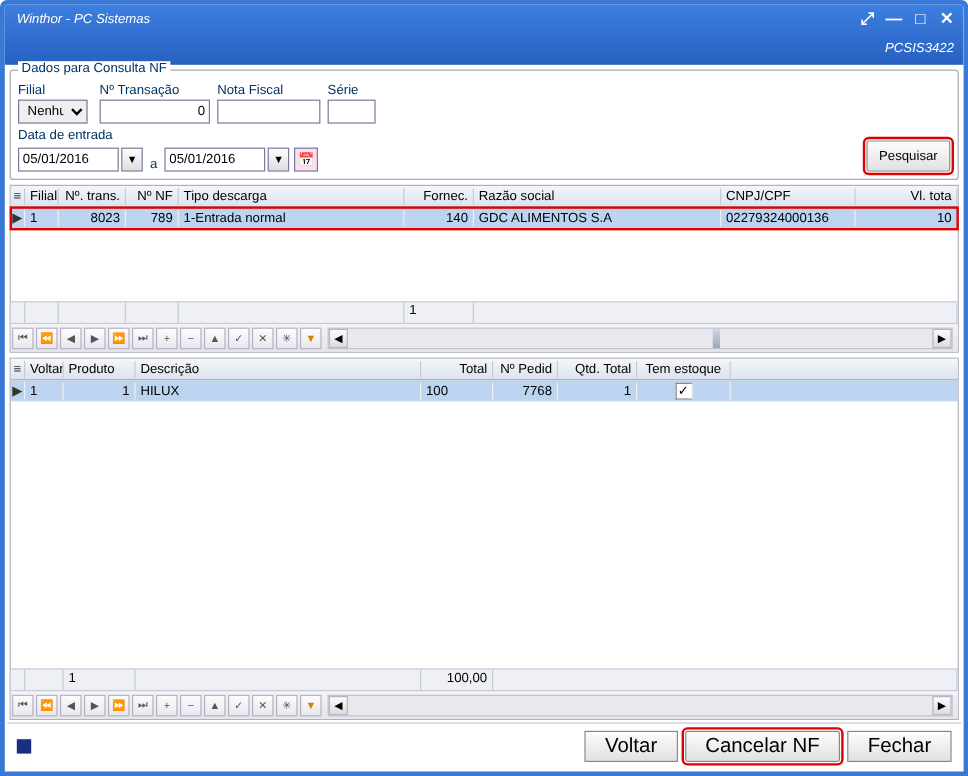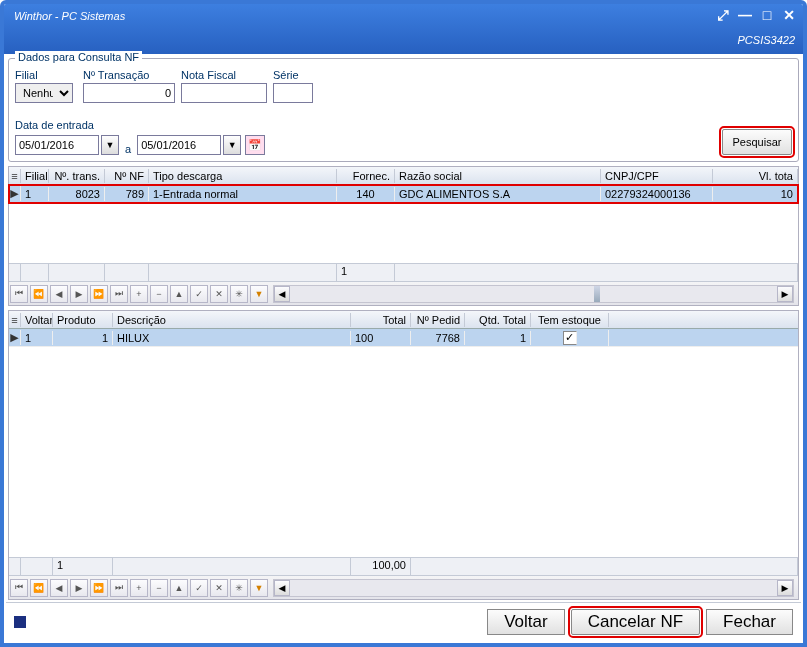--- a/index.html
+++ b/index.html
@@ -98,21 +98,21 @@
         </div>
         <div class="field">
           <label>Nota Fiscal</label>
           <input class="nf" value="" style="">
         </div>
         <div class="field">
           <label>Série</label>
           <input class="serie" value="" style="">
         </div>
       </div>
-      <div style="display:flex;align-items:flex-end;justify-content:space-between;margin-top:16px">
+      <div style="display:flex;align-items:flex-end;justify-content:space-between;margin-top:4px">
         <div>
           <label style="font-size:11px;color:#003366">Data de entrada</label>
           <div class="date-row">
             <input class="date" value="05/01/2016" style="">
             <span class="dd">▼</span>
             <span class="a-lbl">a</span>
             <input class="date" value="05/01/2016" style="">
             <span class="dd">▼</span>
             <button class="cal-btn">📅</button>
           </div>
@@ -132,21 +132,21 @@
         <span style="width:206px">Razão social</span>
         <span style="width:112px">CNPJ/CPF</span>
         <span style="flex:1;text-align:right">Vl. tota</span>
       </div>
       <div class="grid-row selected">
         <span class="indic">▶</span>
         <span style="width:28px">1</span>
         <span style="width:56px;text-align:right">8023</span>
         <span style="width:44px;text-align:right">789</span>
         <span style="width:188px">1-Entrada normal</span>
-        <span style="width:58px;text-align:center">140</span>
+        <span style="width:58px;text-align:right">140</span>
         <span style="width:206px">GDC ALIMENTOS S.A</span>
         <span style="width:112px">02279324000136</span>
         <span style="flex:1;text-align:right">10</span>
       </div>
       <div style="height:60px"></div>
       <div class="footer-row">
         <span style="width:12px"></span>
         <span style="width:28px"></span>
           <span style="width:56px"></span>
           <span style="width:44px"></span>

